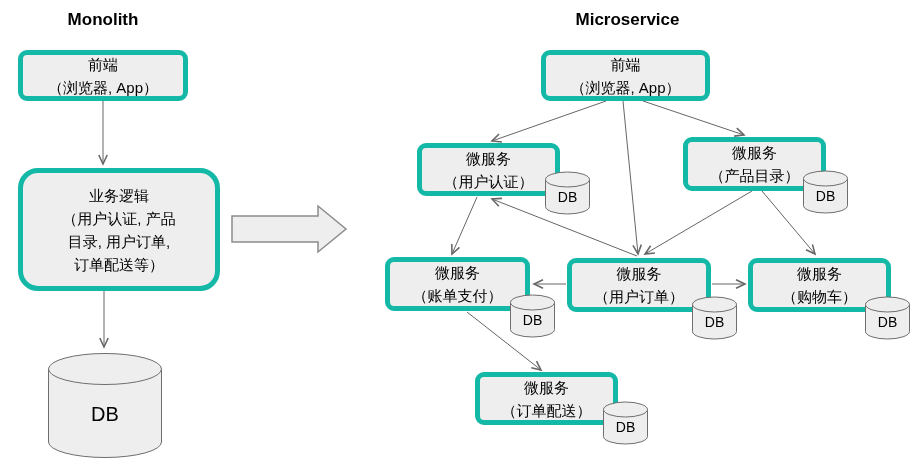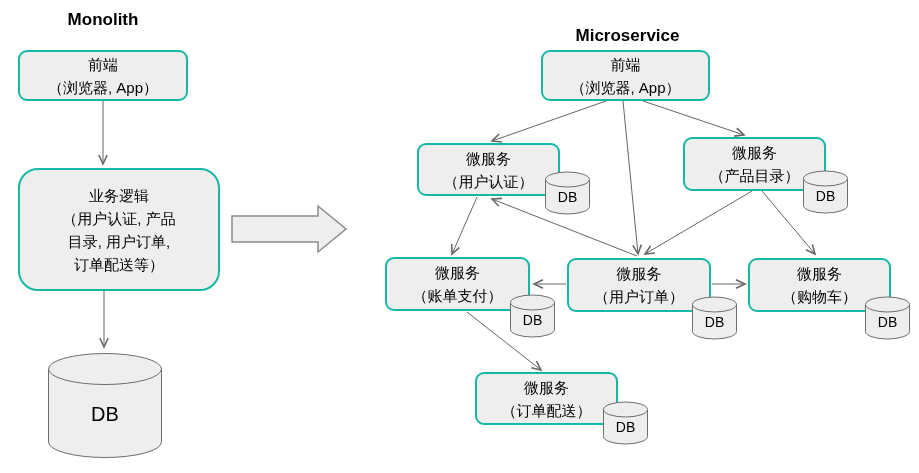--- a/index.html
+++ b/index.html
@@ -5,21 +5,21 @@
   html,body{margin:0;padding:0;background:#ffffff;}
   .stage{
     position:relative;width:919px;height:473px;background:#ffffff;
     font-family:"Liberation Sans","DejaVu Sans",sans-serif;overflow:hidden;
   }
   .title{
     position:absolute;font-weight:bold;font-size:17px;color:#000;
     text-align:center;z-index:4;
   }
   .box{
-    position:absolute;background:#eeeeee;border:2px solid #14b8a6;
+    position:absolute;background:#eeeeee;border:5px solid #14b8a6;
     border-radius:9px;display:flex;align-items:center;justify-content:center;
     z-index:1;box-sizing:border-box;
   }
   .box.r20{border-radius:20px;}
   .box .txt{
     white-space:pre-line;text-align:center;font-size:15px;line-height:23px;
     color:#000;
   }
   svg.layer{position:absolute;left:0;top:0;z-index:2;pointer-events:none;}
   svg.cyl{position:absolute;z-index:3;overflow:visible;}
@@ -31,21 +31,21 @@
   .cyltext.big{font-size:20px;}
   .connector{stroke:#666666;stroke-width:1;fill:none;}
   .blockarrow{fill:#eeeeee;stroke:#8c8c8c;stroke-width:1.5;}
 </style>
 </head>
 <body>
 
 <div class="stage">
 
   <div class="title" style="left:18px;top:10px;width:170px;">Monolith</div>
-  <div class="title" style="left:543px;top:26px;width:169px;">Microservice</div>
+  <div class="title" style="left:543px;top:10px;width:169px;">Microservice</div>
 
   <div class="box" style="left:18px;top:50px;width:170px;height:51px;">
     <div class="txt">前端
 （浏览器, App）</div>
   </div>
   <div class="box r20" style="left:18px;top:168px;width:202px;height:123px;">
     <div class="txt">业务逻辑
 （用户认证, 产品
 目录, 用户订单,
 订单配送等）</div>

